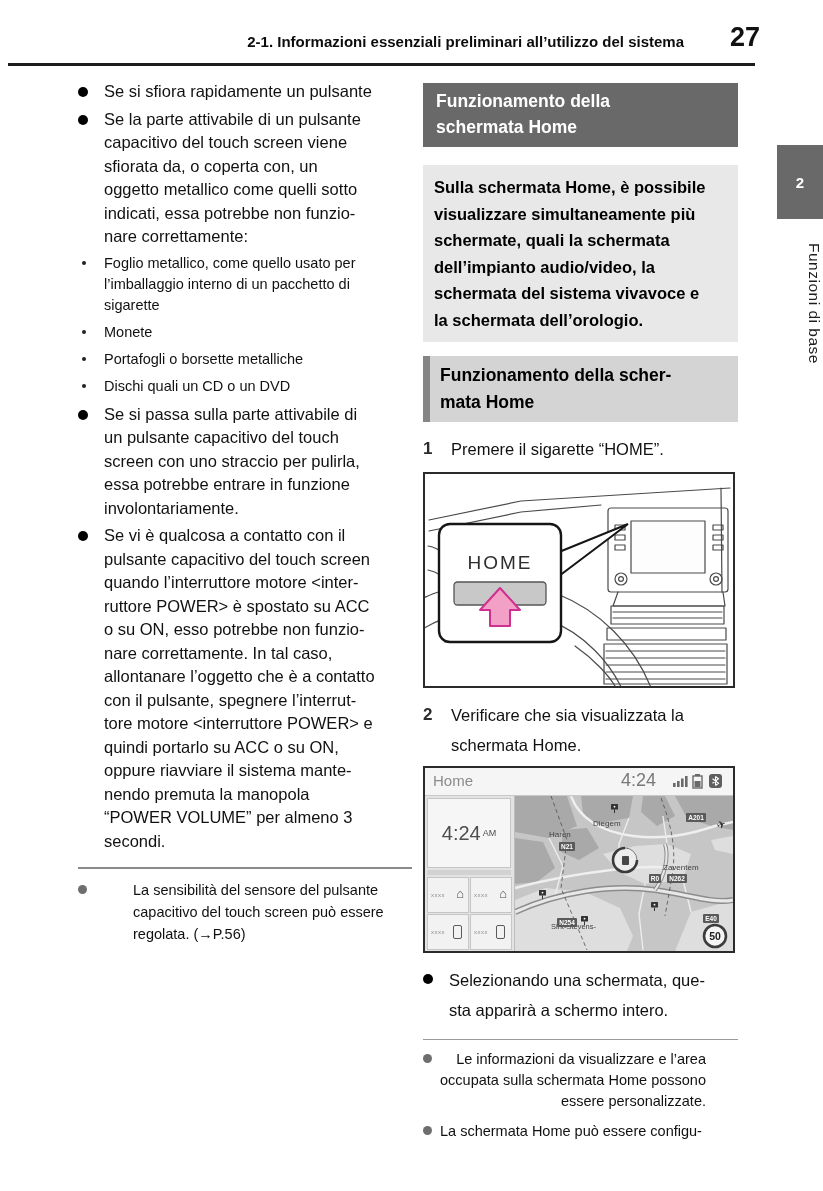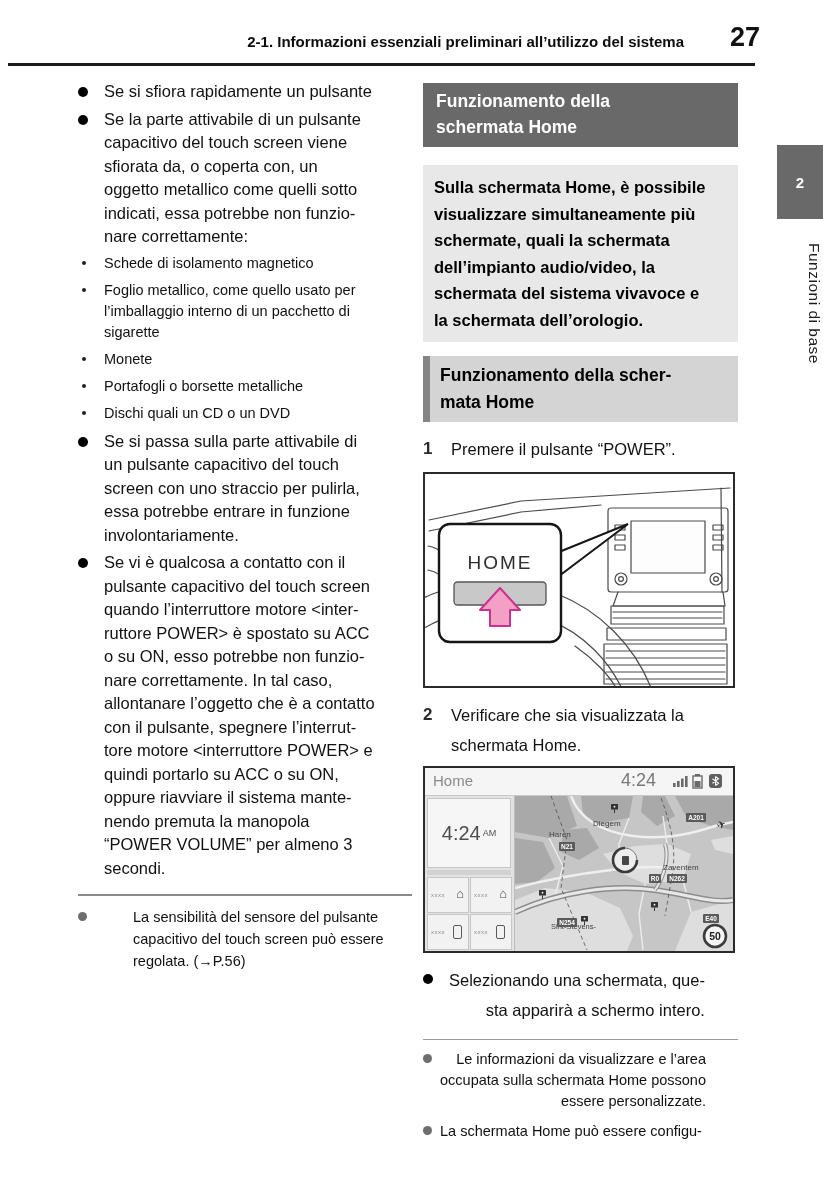--- a/index.html
+++ b/index.html
@@ -77,21 +77,21 @@
     letter-spacing:0.5px; }
   .sc-cell .house { position:absolute; right:4px; top:8px; font-size:13px; color:#4a4a4a; }
   .sc-cell .phone { position:absolute; right:6px; top:10px; width:7px; height:12px;
     border:1.6px solid #5a5a5a; border-radius:2px; }
   .hs-map { position:absolute; left:90px; top:28px; width:218px; height:155px; }
 
   
   .rb-item { display:flex; margin-top:12px; }
   .rb-item .dot { flex:0 0 10px; width:10px; height:10px; border-radius:50%;
     background:#000; margin:9px 16px 0 0; }
-  .rb-item p { margin:0; font-size:16.5px; line-height:30px;text-align:right; }
+  .rb-item p { margin:0; font-size:16.5px; line-height:30px; }
   .r-sep { border:0; border-top:1.5px solid #9a9a9a; margin:14px 0 0 0; }
   .rn-item { display:flex; margin-top:9px; }
   .rn-item .ndot { flex:0 0 9px; width:9px; height:9px; border-radius:50%;
     background:#6e6e6e; margin:5px 8px 0 0; }
   .rn-item p { margin:0; font-size:14.5px; line-height:21px;text-align:right; }
 </style>
 </head>
 <body>
 
 <div class="page">
@@ -111,24 +111,20 @@
     <div class="b-item">
       <span class="dot"></span>
       <p class="pre">Se la parte attivabile di un pulsante
 capacitivo del touch screen viene
 sfiorata da, o coperta con, un
 oggetto metallico come quelli sotto
 indicati, essa potrebbe non funzio-
 nare correttamente:</p>
     </div>
     <div class="subs">
-      <div class="s-item">
-        <span class="sdot"></span>
-        <p class="pre">Schede di isolamento magnetico</p>
-      </div>
       <div class="s-item">
         <span class="sdot"></span>
         <p class="pre">Foglio metallico, come quello usato per
 l’imballaggio interno di un pacchetto di
 sigarette</p>
       </div>
       <div class="s-item">
         <span class="sdot"></span>
         <p class="pre">Monete</p>
       </div>
@@ -182,21 +178,21 @@
 visualizzare simultaneamente più
 schermate, quali la schermata
 dell’impianto audio/video, la
 schermata del sistema vivavoce e
 la schermata dell’orologio.</div>
     <div class="sub-head pre">Funzionamento della scher-
 mata Home</div>
 
     <div class="step">
       <span class="num">1</span>
-      <p class="pre">Premere il pulsante “POWER”.</p>
+      <p class="pre">Premere il sigarette “HOME”.</p>
     </div>
 
     <div class="figure">
       <svg width="308" height="212" viewBox="0 0 308 212">
         <g fill="none" stroke="#4a4a4a" stroke-width="1.2" stroke-linejoin="round" stroke-linecap="round">
           <path d="M4,46 L96,27 L305,14"></path>
           <path d="M4,57 L96,38 L176,31"></path>
           <path d="M296,14 L297,118"></path>
           <path d="M3,96 C22,100 30,116 32,138"></path>
           <path d="M3,72 C16,74 24,84 27,95"></path>

